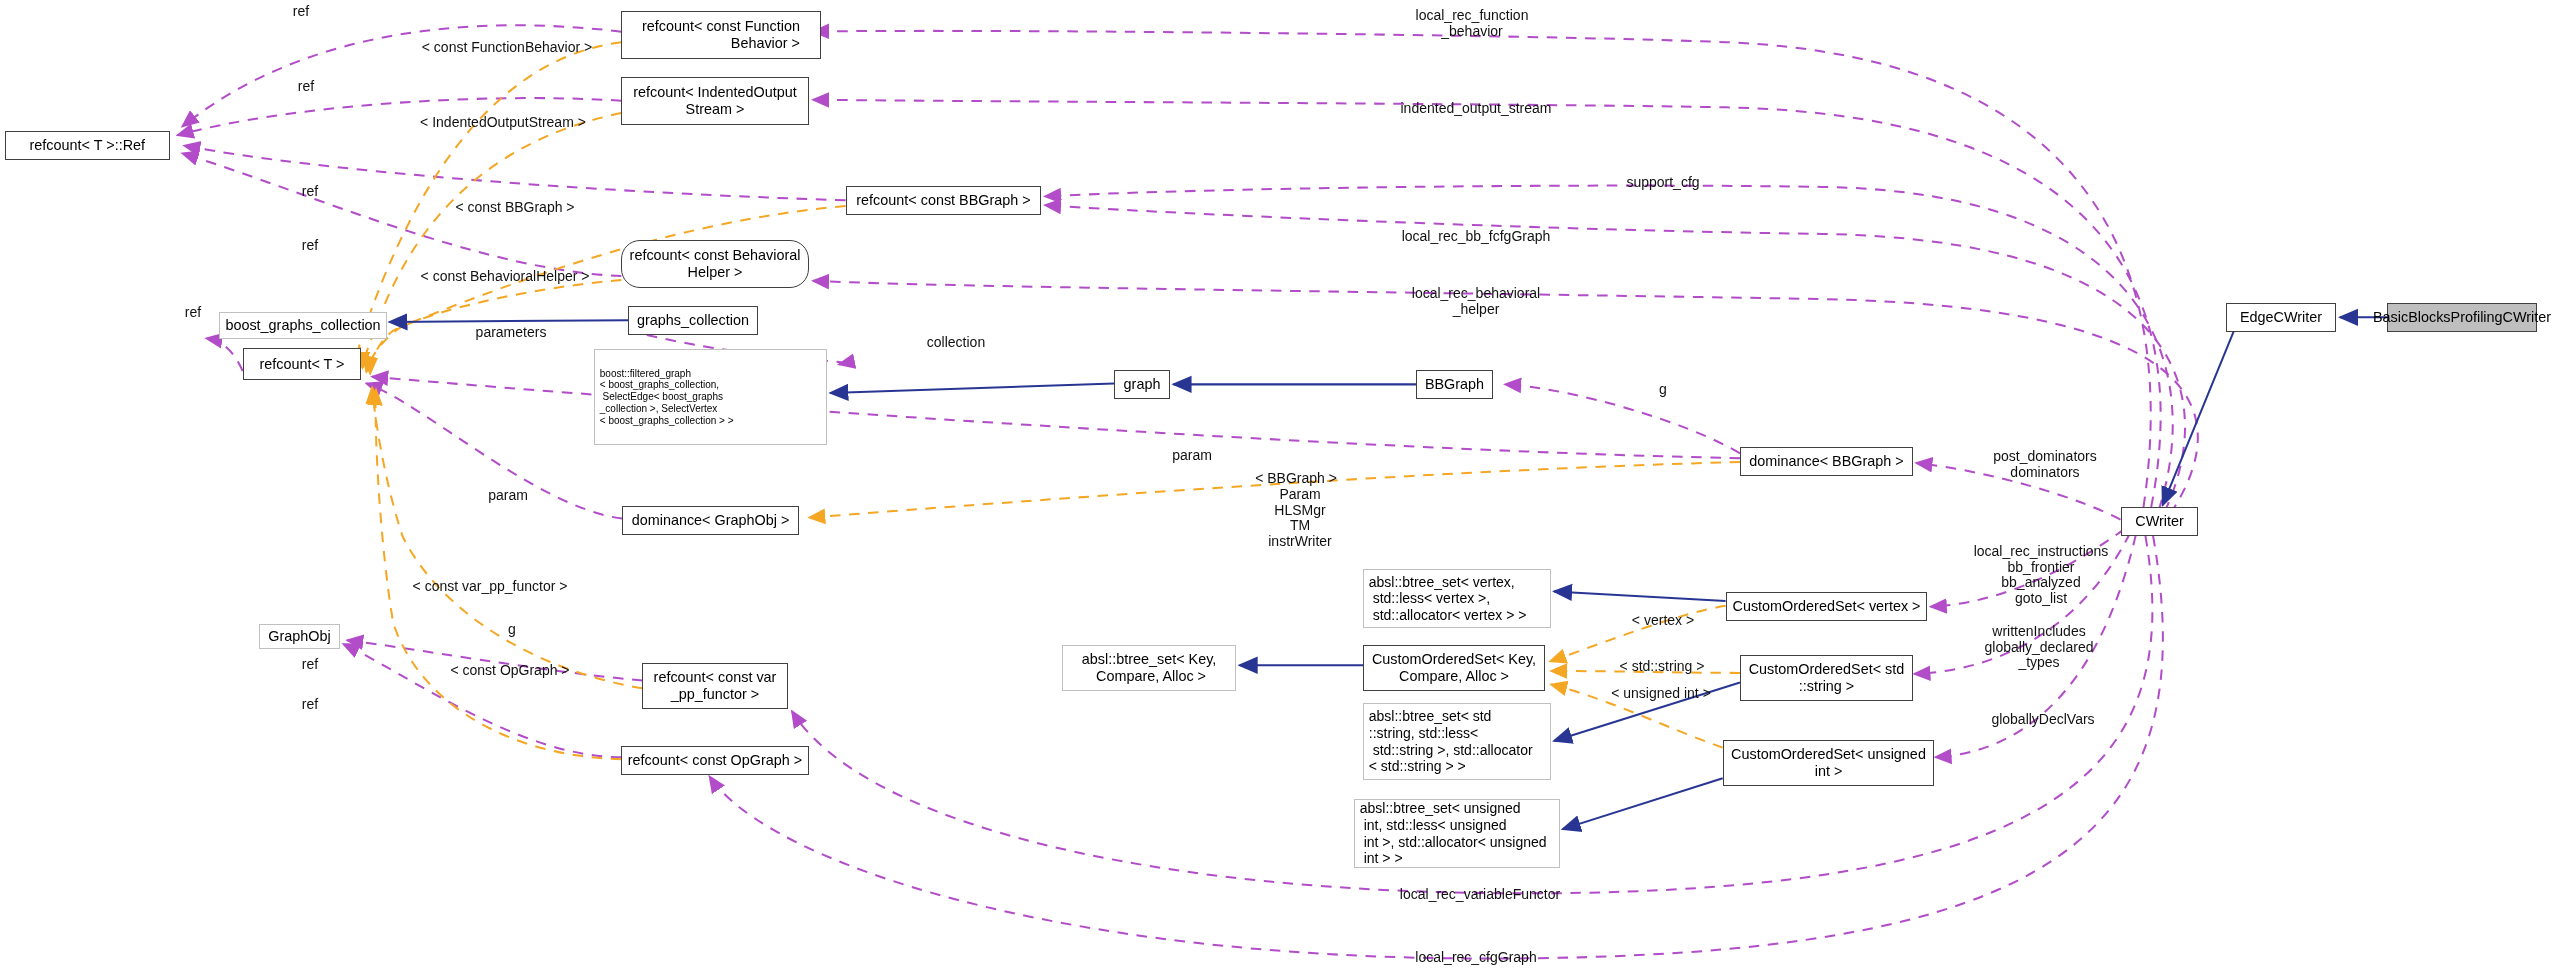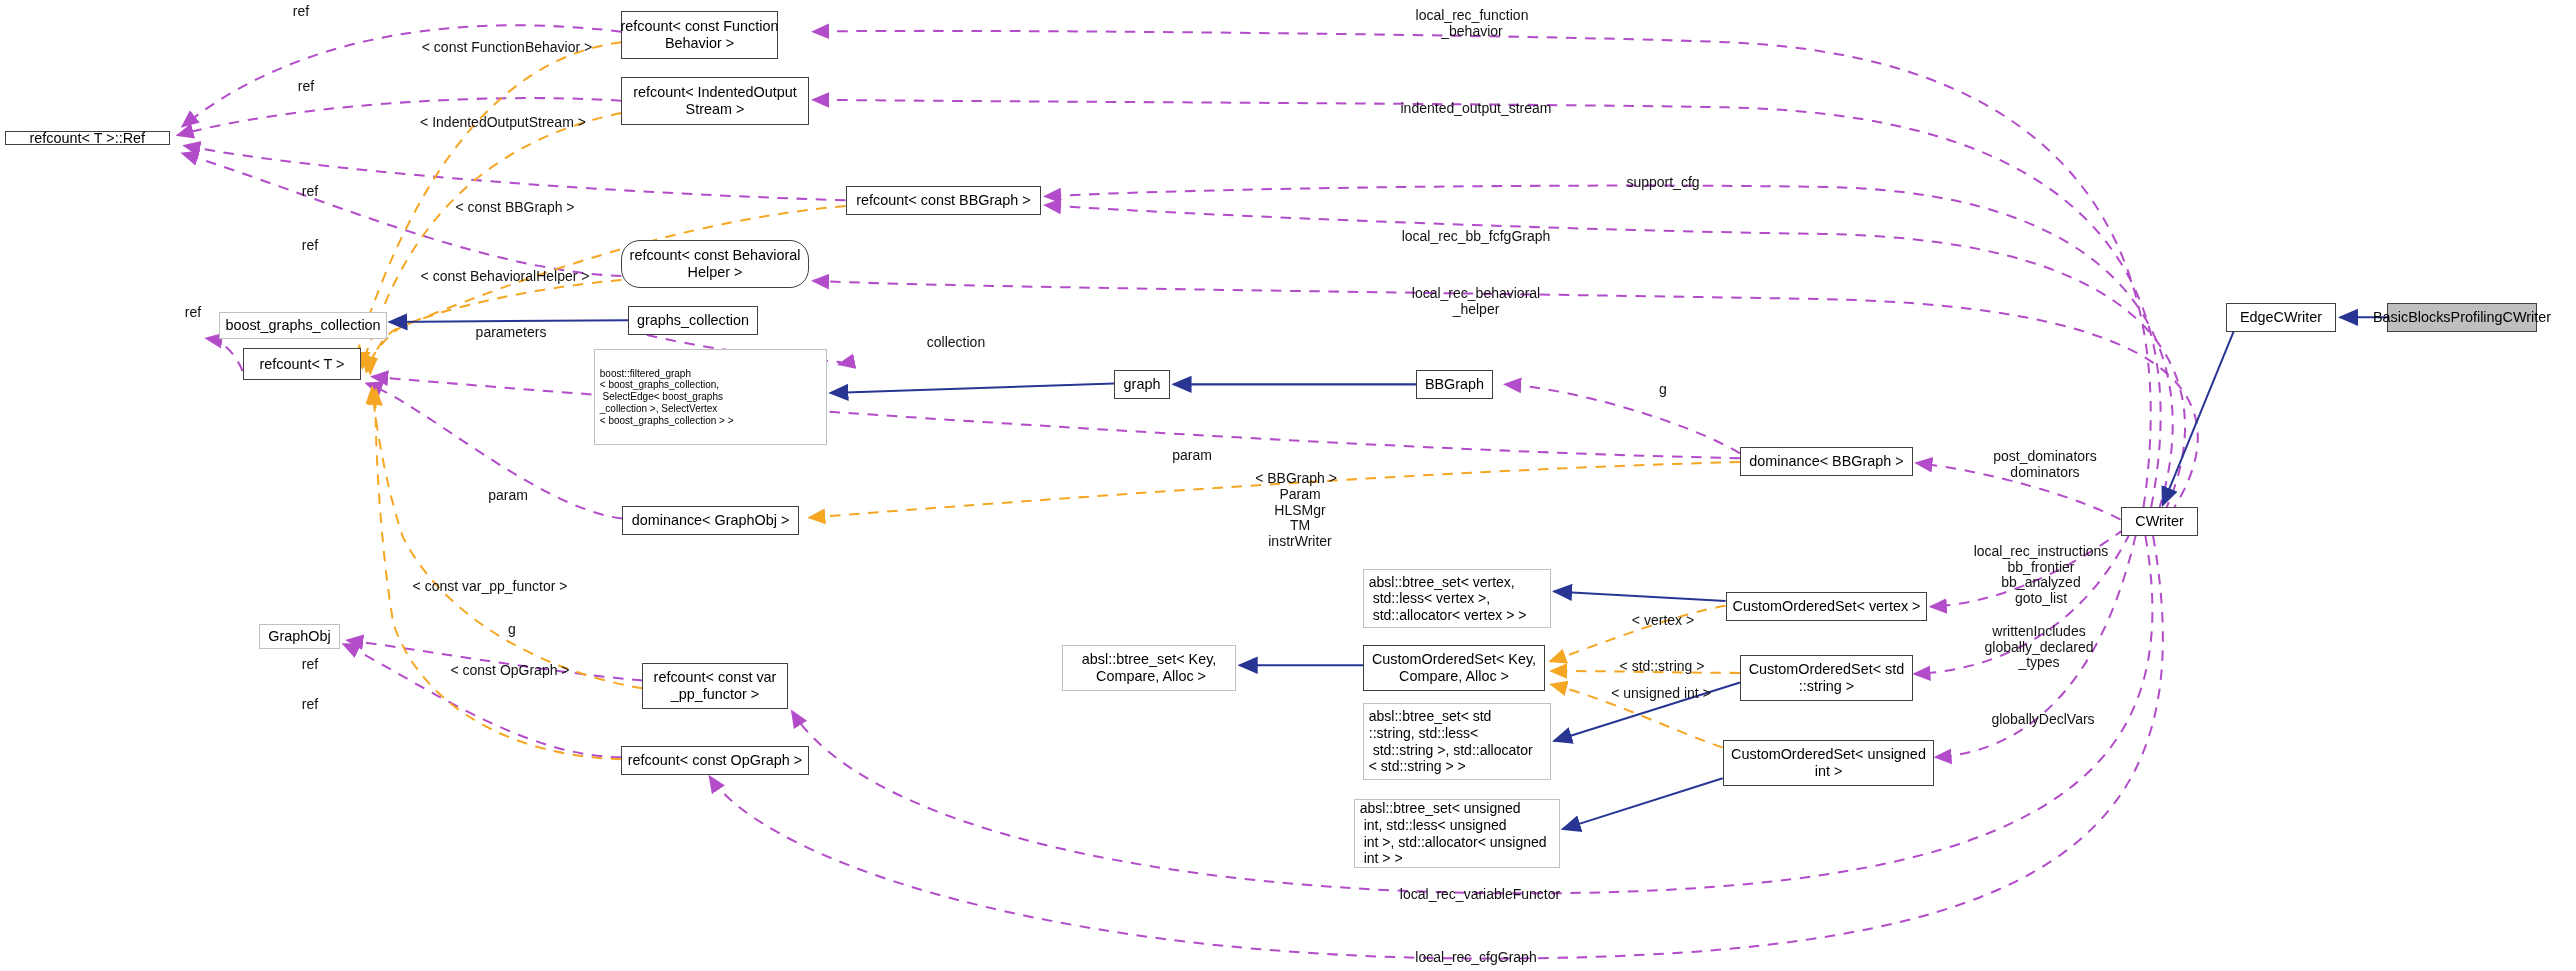--- a/index.html
+++ b/index.html
@@ -106,22 +106,22 @@
       <path d="M1477,401 L1224,401"></path>
       <path d="M1800,627 L1621,617"></path>
       <path d="M1422,694 L1293,694"></path>
       <path d="M1815,712 L1621,773"></path>
       <path d="M1797,812 L1630,865"></path>
       <path d="M2330,346 L2256,527"></path>
       <path d="M2490,331 L2441,331"></path>
     </g>
   </svg>
 
-  <div class="node solid" style="left:4.8px;top:131px;width:165px;height:14px;">refcount&lt; T &gt;::Ref</div>
-  <div class="node solid" style="left:621px;top:10.5px;width:157px;height:48px;">refcount&lt; const Function
+  <div class="node solid" style="left:4.8px;top:131px;width:165px;height:29px;">refcount&lt; T &gt;::Ref</div>
+  <div class="node solid" style="left:621px;top:10.5px;width:200px;height:48px;text-align:right;">refcount&lt; const Function
 Behavior &gt;</div>
   <div class="node solid" style="left:621px;top:77px;width:188px;height:48px;">refcount&lt; IndentedOutput
 Stream &gt;</div>
   <div class="node solid" style="left:846px;top:186px;width:195px;height:29px;">refcount&lt; const BBGraph &gt;</div>
   <div class="node solid" style="left:621px;top:240px;width:188px;height:48px;border-radius:19px;">refcount&lt; const Behavioral
 Helper &gt;</div>
   <div class="node faint" style="left:219px;top:312px;width:168px;height:27px;">boost_graphs_collection</div>
   <div class="node solid" style="left:628px;top:306px;width:130px;height:29px;">graphs_collection</div>
   <div class="node solid" style="left:243px;top:348px;width:118px;height:32px;">refcount&lt; T &gt;</div>
   <div class="node faint left" style="left:594px;top:349px;width:233px;height:96px;font-size:10px;">boost::filtered_graph

